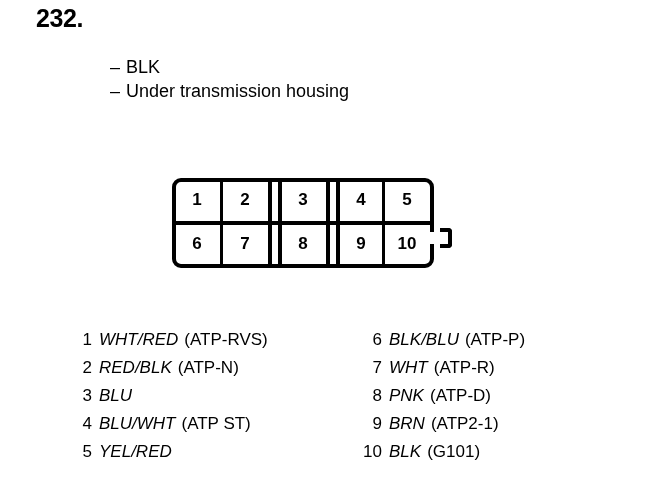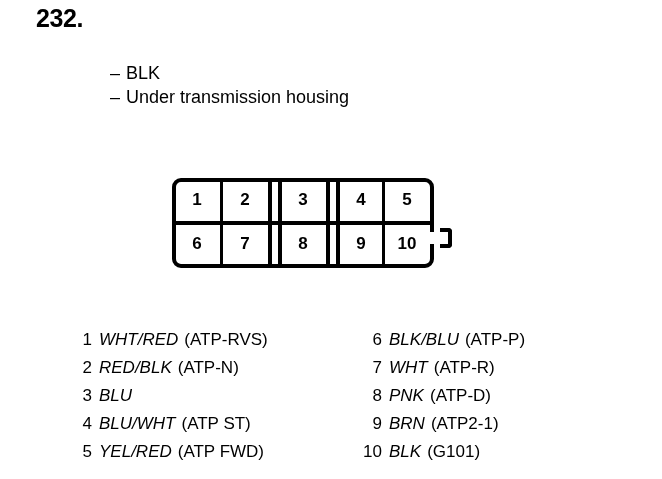--- a/index.html
+++ b/index.html
@@ -33,21 +33,21 @@
   .title-text {
     font-size: 25px;
     font-weight: bold;
     margin-left: 14px;
     letter-spacing: -0.3px;
   }
 
   .bullets {
     position: absolute;
     left: 110px;
-    top: 61px;
+    top: 55px;
   }
   .bullet {
     font-size: 18px;
     line-height: 24px;
     white-space: nowrap;
   }
   .bullet .dash {
     display: inline-block;
     width: 16px;
   }
@@ -209,21 +209,20 @@
       <span class="legend-wire">BLU</span>
     </div>
     <div class="legend-row">
       <span class="legend-num">4</span>
       <span class="legend-wire">BLU/WHT</span>
       <span class="legend-code">(ATP ST)</span>
     </div>
     <div class="legend-row">
       <span class="legend-num">5</span>
       <span class="legend-wire">YEL/RED</span>
-      <span class="legend-code">(ATP FWD)</span>
     </div>
   </div>
 
   <div class="legend-col right">
     <div class="legend-row">
       <span class="legend-num">6</span>
       <span class="legend-wire">BLK/BLU</span>
       <span class="legend-code">(ATP-P)</span>
     </div>
     <div class="legend-row">

